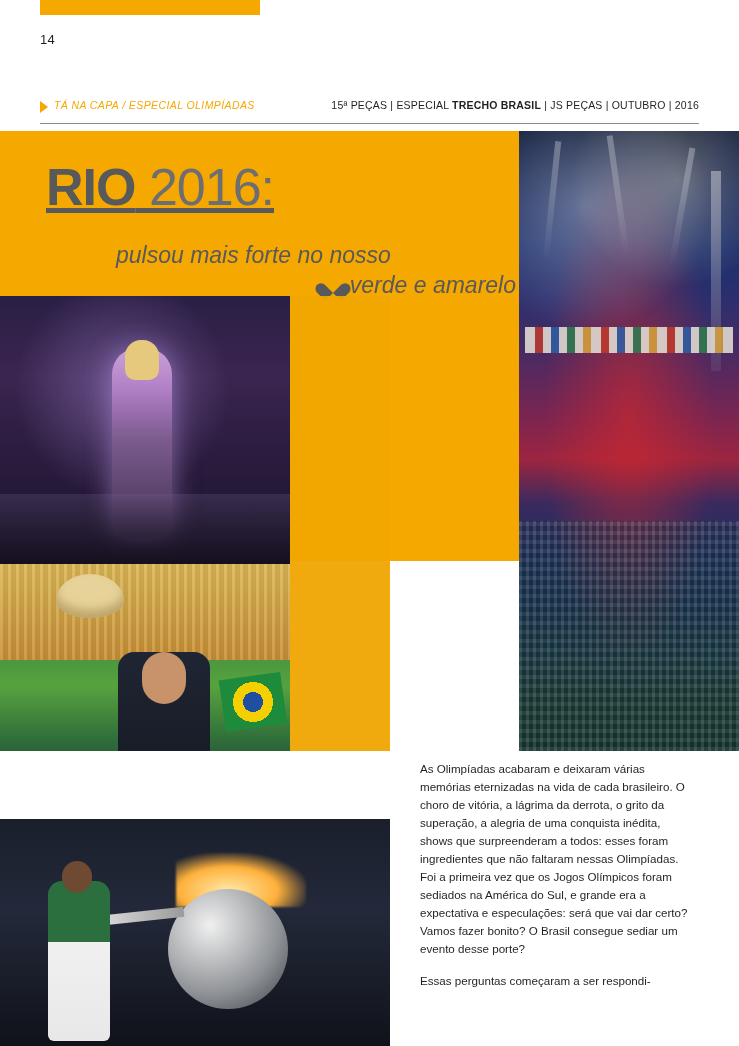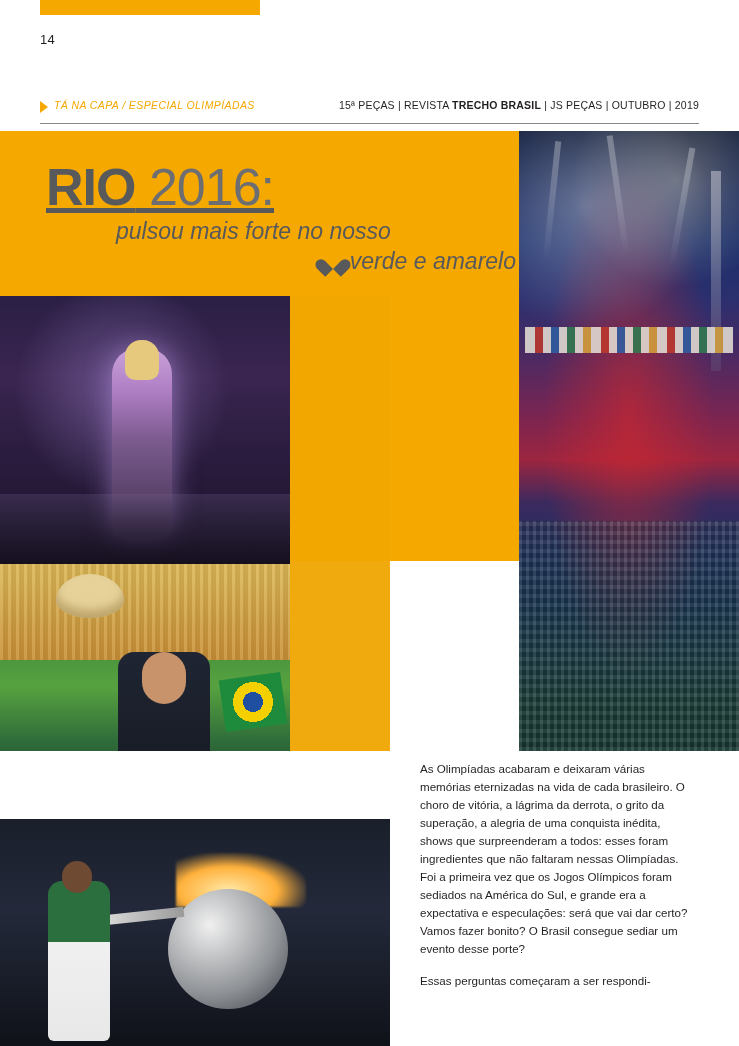--- a/index.html
+++ b/index.html
@@ -108,21 +108,21 @@
   }
   .headline-line1 .bold {
     font-weight: bold;
     color: #58595b;
   }
   .headline-line1 .light {
     font-weight: normal;
     color: #6d6e71;
   }
   .headline-sub {
-    margin-top: 2px;
+    margin-top: 26px;
     font-size: 23px;
     font-style: italic;
     color: #58595b;
     line-height: 30px;
     padding-left: 70px;
   }
   .headline-sub .l2 {
     display: block;
     padding-left: 36px;
     text-align: right;
@@ -328,27 +328,27 @@
 
 <div class="top-tab"></div>
 <div class="page-number">14</div>
 
 <div class="runhead">
   <div class="runhead-arrow"></div>
   <div class="runhead-left">TÁ NA CAPA / ESPECIAL OLIMPÍADAS</div>
   <div class="runhead-right">
     <span>15ª PEÇAS</span>
     <span> | </span>
-    <span>REVISTA </span><b>TRECHO BRASIL</b>
+    <span>ESPECIAL </span><b>TRECHO BRASIL</b>
     <span> | </span>
     <span>JS PEÇAS</span>
     <span> | </span>
     <span>OUTUBRO</span>
     <span> | </span>
-    <span>2019</span>
+    <span>2016</span>
   </div>
   <div class="runhead-rule"></div>
 </div>
 
 <div class="hero"></div>
 
 <div class="credit">POR AGÊNCIA BEM-TE-VI</div>
 
 <div class="headline">
   <div class="headline-line1">

